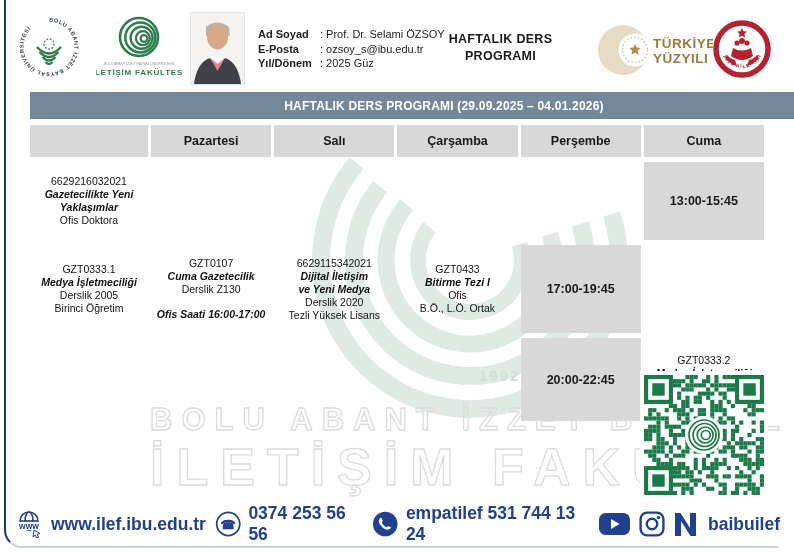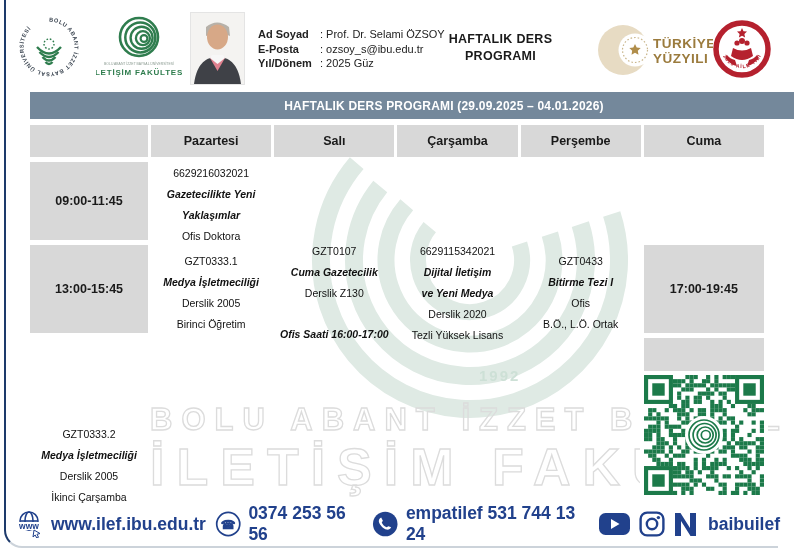--- a/index.html
+++ b/index.html
@@ -30,21 +30,21 @@
   .grid{position:absolute;left:30px;top:125px;width:734px;display:grid;
     grid-template-columns:118px repeat(5,1fr);
     grid-template-rows:32px 78px 88px 83px 72px;
     column-gap:3px;row-gap:5px;z-index:2;}
   .cell{display:flex;align-items:center;justify-content:center;text-align:center;}
   .gray{background:#d8d8d8;}
   .day-header{font-weight:bold;font-size:12.5px;color:#1a1a1a;}
   .time-cell{font-weight:bold;font-size:12.5px;color:#1a1a1a;}
   .course-cell{background:transparent;}
   .cell-inner{width:100%;}
-  .line{font-size:10.5px;line-height:13px;min-height:12px;color:#111;white-space:nowrap;margin-top:8px;}
+  .line{font-size:10.5px;line-height:13px;min-height:12px;color:#111;white-space:nowrap;}
   .line.b{font-weight:bold;font-style:italic;}
 
   
   .wm-arcs{position:absolute;left:255px;top:130px;z-index:1;pointer-events:none;}
   .wm-year{position:absolute;left:479px;top:367px;z-index:1;font-weight:bold;font-size:15px;
     color:#cde0d6;letter-spacing:2px;pointer-events:none;}
   .wm-text{position:absolute;z-index:1;color:transparent;-webkit-text-stroke:1.3px #dcdcdc;
     font-weight:bold;letter-spacing:9px;pointer-events:none;white-space:nowrap;}
   .wm-line1{left:150px;top:402px;font-size:31px;}
   .wm-line2{left:150px;top:437px;font-size:52px;letter-spacing:12px;}
@@ -167,21 +167,20 @@
   <div class="wm-text wm-line2">İLETİŞİM FAKÜL</div>
 
   <div class="banner">HAFTALIK DERS PROGRAMI (29.09.2025 –  04.01.2026)</div>
   <div class="grid" id="schedule-grid">
       <div class="cell gray"></div>
       <div class="cell gray day-header">Pazartesi</div>
       <div class="cell gray day-header">Salı</div>
       <div class="cell gray day-header">Çarşamba</div>
       <div class="cell gray day-header">Perşembe</div>
       <div class="cell gray day-header">Cuma</div>
-      <div class="cell gray time-cell">09:00-11:45</div>
       <div class="cell course-cell">
         <div class="cell-inner">
           <div class="line">6629216032021</div>
           <div class="line b">Gazetecilikte Yeni</div>
           <div class="line b">Yaklaşımlar</div>
           <div class="line">Ofis Doktora</div>
         </div>
       </div>
       <div class="cell course-cell">
         <div class="cell-inner"></div>

